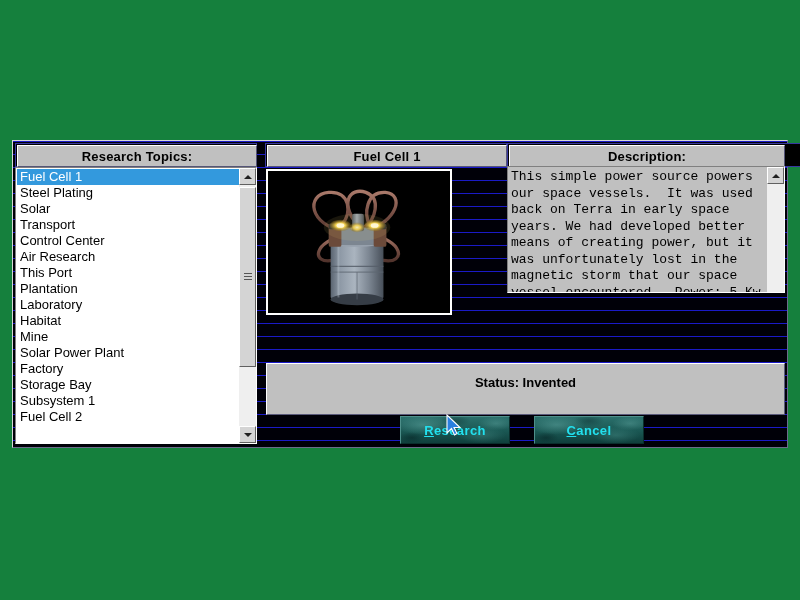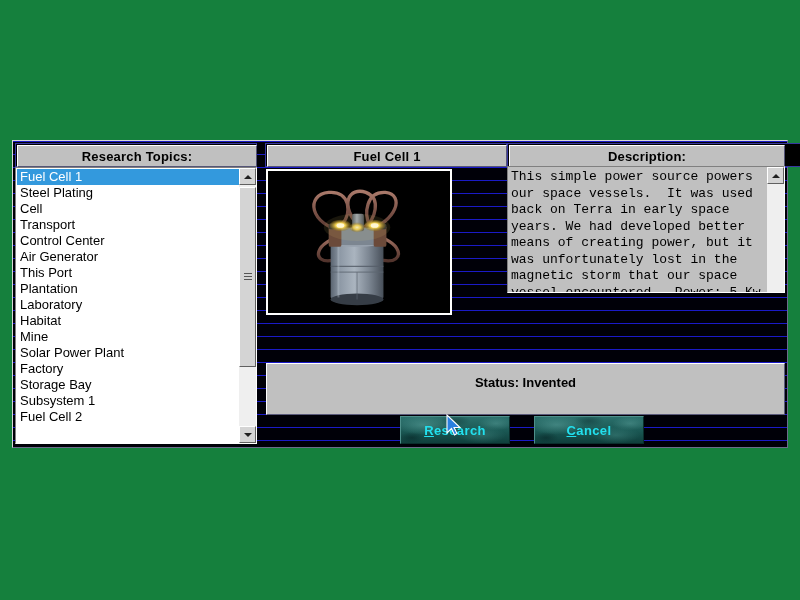--- a/index.html
+++ b/index.html
@@ -287,24 +287,24 @@
     <div id="dialog-bg"></div>
 
     <div class="caption-frame" style="left:2px; top:2px; width:242px; height:24px;">
       <div class="caption" style="left:1px; top:1px; width:240px; height:22px;">Research Topics:</div>
     </div>
 
     <div id="topics-frame">
       <div id="topics-list">
         <div class="topic-item selected">Fuel Cell 1</div>
         <div class="topic-item">Steel Plating</div>
-        <div class="topic-item">Cell</div>
+        <div class="topic-item">Solar</div>
         <div class="topic-item">Transport</div>
         <div class="topic-item">Control Center</div>
-        <div class="topic-item">Air Generator</div>
+        <div class="topic-item">Air Research</div>
         <div class="topic-item">This Port</div>
         <div class="topic-item">Plantation</div>
         <div class="topic-item">Laboratory</div>
         <div class="topic-item">Habitat</div>
         <div class="topic-item">Mine</div>
         <div class="topic-item">Solar Power Plant</div>
         <div class="topic-item">Factory</div>
         <div class="topic-item">Storage Bay</div>
         <div class="topic-item">Subsystem 1</div>
         <div class="topic-item">Fuel Cell 2</div>

